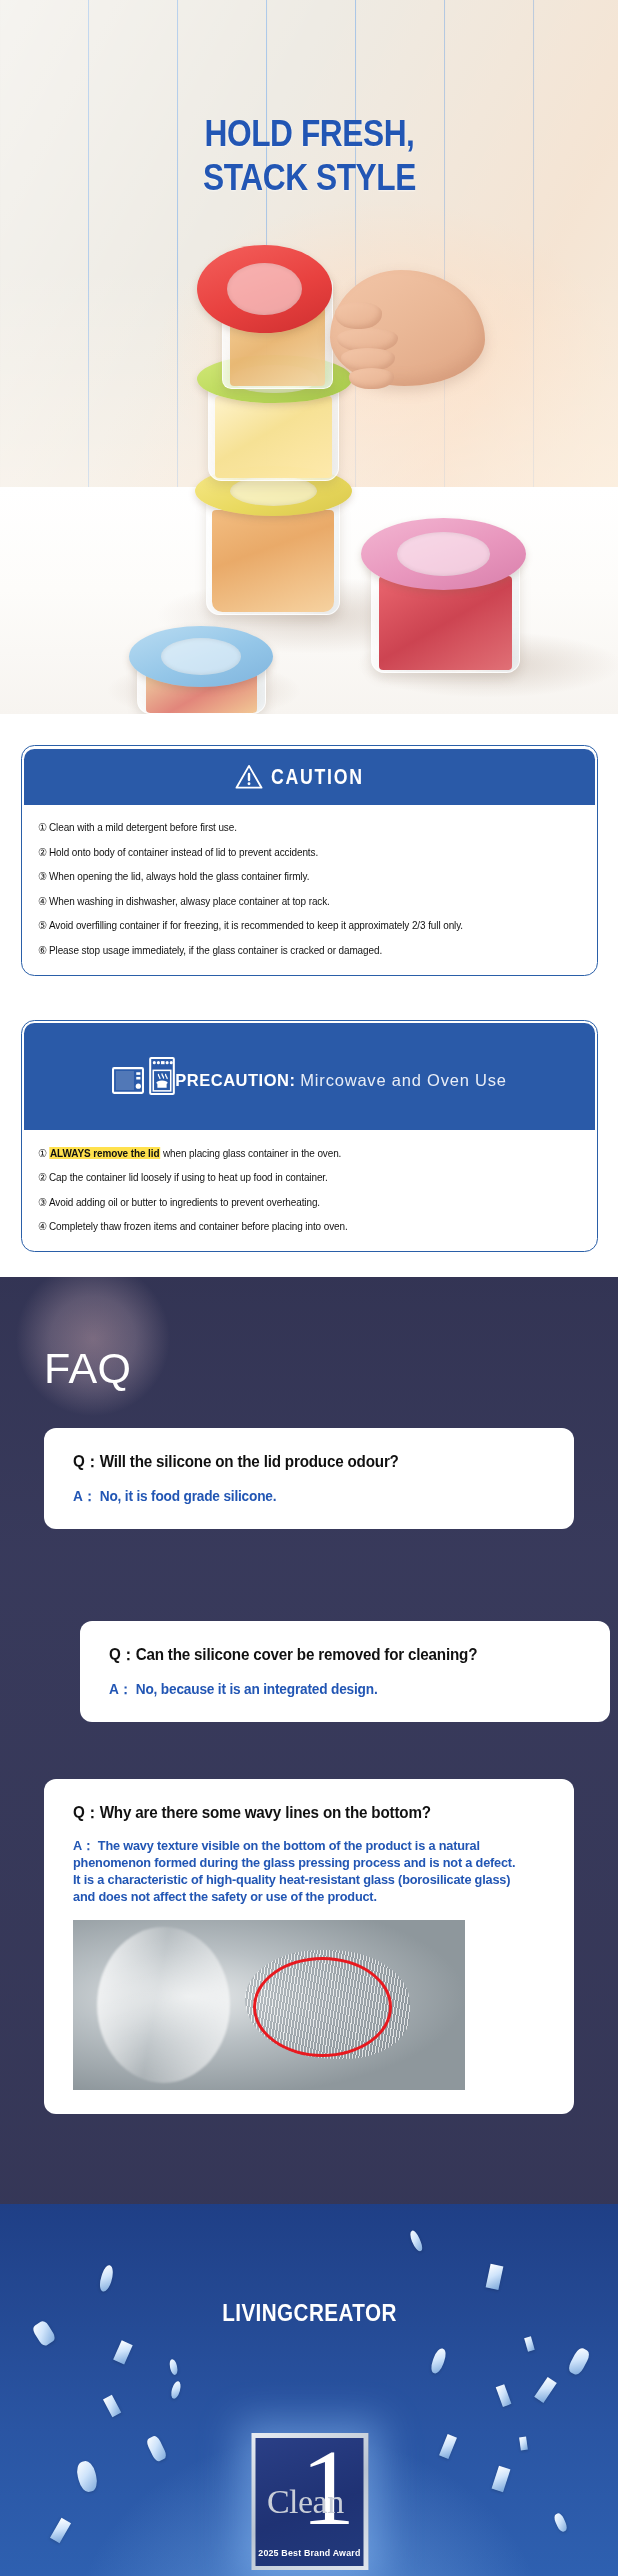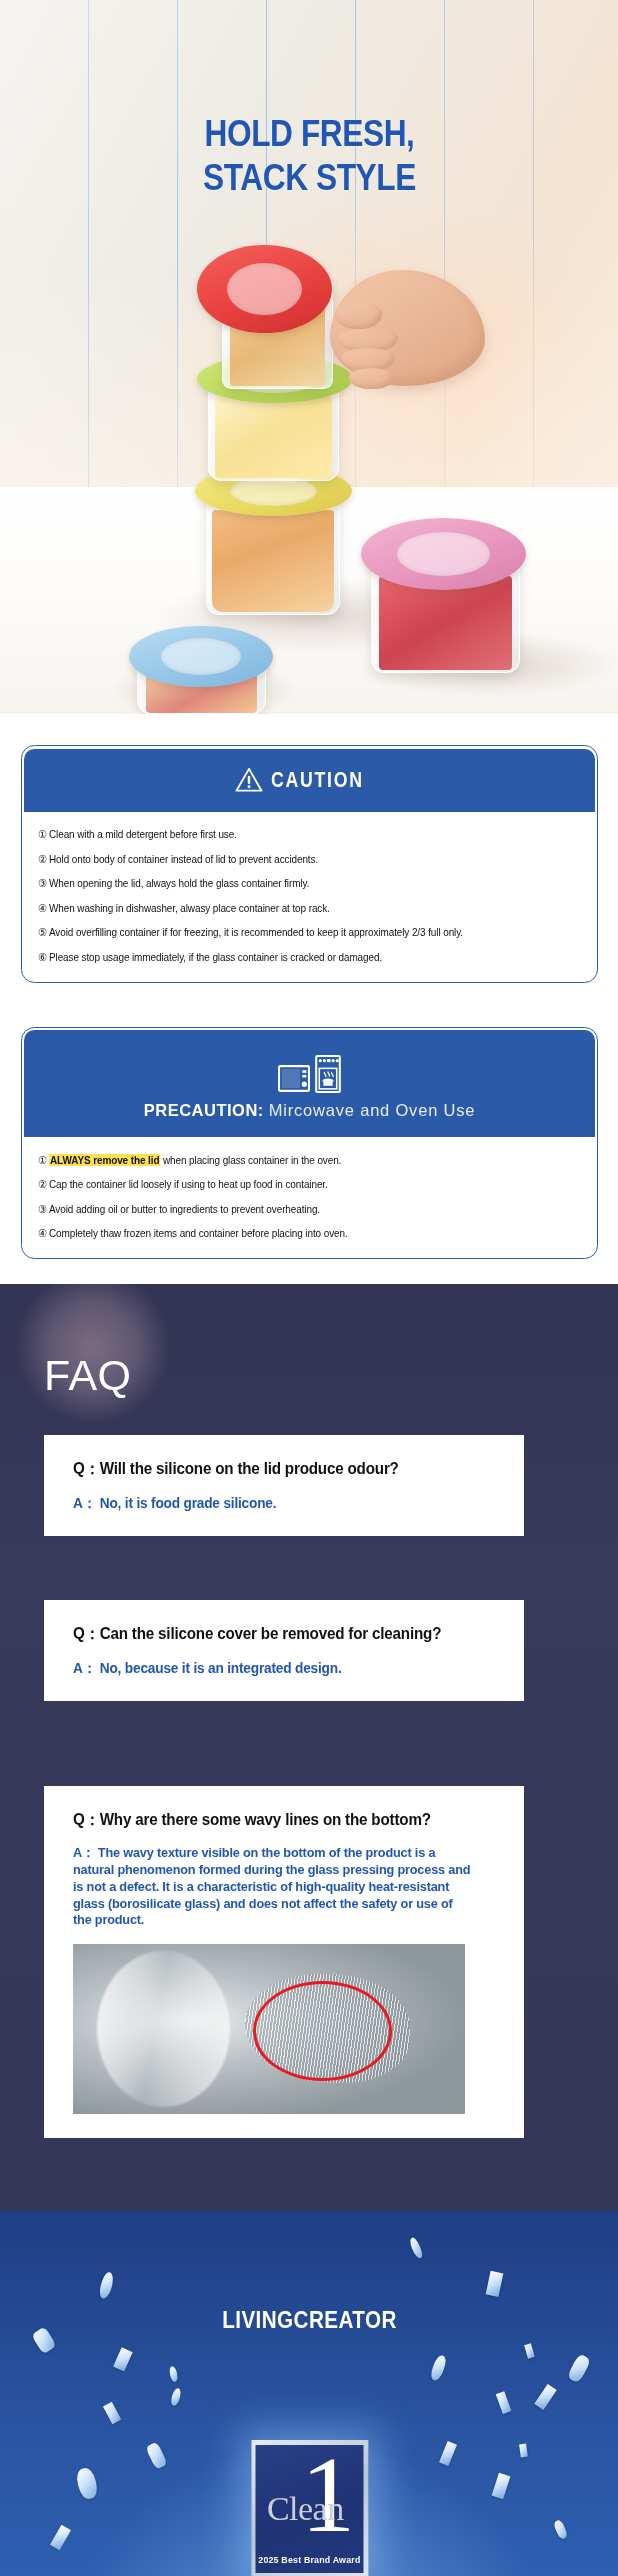--- a/index.html
+++ b/index.html
@@ -73,23 +73,23 @@
   }
 
   
   .notice-wrap { padding:0 20.6px; background:#fff; }
   .notice {
     border:1.5px solid #2a5fa8; border-radius:13.4px; background:#fff;
     padding:2.6px; overflow:hidden;
   }
   .notice-head {
     background:#2a5aa8; border-radius:10.3px 10.3px 0 0;
-    display:flex; flex-direction:column; align-items:center; justify-content:center;
-  }
-  .caution .notice-head { height:63px; flex-direction:row; gap:8.2px; }
+    display:flex; align-items:center; justify-content:center;
+  }
+  .caution .notice-head { height:56px; flex-direction:row; gap:8.2px; }
   .caution-title {
     color:#fff; font-weight:700; font-size:21.6px; letter-spacing:2.1px;
     transform:scaleX(.82); transform-origin:left center;
   }
   .warn-tri { width:28px; height:26px; display:block; }
 
   .precaution .notice-head { height:107px; padding-top:7.2px; }
   .appl-icons { display:flex; align-items:flex-end; gap:5.2px; margin-bottom:8.2px; }
   .precaution-title { color:#fff; font-size:16.5px; letter-spacing:0.3px; }
   .precaution-title b { font-weight:700; letter-spacing:0.5px; }
@@ -121,22 +121,22 @@
   }
   .faq::after{
     content:""; position:absolute; inset:0;
     background:linear-gradient(180deg, rgba(20,18,40,.18) 0%, rgba(20,18,40,.05) 30%, rgba(20,18,40,.12) 100%);
   }
   .faq-title {
     position:absolute; left:44px; top:46px; z-index:3;
     color:#fff; font-size:43px; font-weight:400; letter-spacing:0.5px; line-height:1;margin-top:24px;
   }
   .faq-card {
-    position:absolute; z-index:3; left:44px; width:480px;
-    background:#fff; padding:24px 29px 23px 29px;
+    position:absolute; z-index:3; left:44px; width:530px;
+    background:#fff; padding:24px 29px 23px 29px;border-radius:12px;
   }
   .faq-q {
     font-size:16px; font-weight:700; color:#111; letter-spacing:-0.2px;
     transform:scaleX(.95); transform-origin:left center; line-height:1.2;
   }
   .faq-a {
     margin-top:15.5px; font-size:14.4px; font-weight:700; color:#2256b4;
     letter-spacing:-0.2px; line-height:1.30;
     transform:scaleX(.95); transform-origin:left center;
   }
@@ -328,21 +328,21 @@
 <div style="height:25px;background:#fff;"></div>
 
 <section class="faq">
   <h2 class="faq-title">FAQ</h2>
 
   <div class="faq-card" style="top:151px;">
     <div class="faq-q">Q：Will the silicone on the lid produce odour?</div>
     <div class="faq-a">A： No, it is food grade silicone.</div>
   </div>
 
-  <div class="faq-card" style="top:316px;">
+  <div class="faq-card" style="top:344px;margin-left:36px;">
     <div class="faq-q">Q：Can the silicone cover be removed for cleaning?</div>
     <div class="faq-a">A： No, because it is an integrated design.</div>
   </div>
 
   <div class="faq-card" style="top:502px;padding-bottom:24px;">
     <div class="faq-q">Q：Why are there some wavy lines on the bottom?</div>
     <div class="faq-a multi">A： The wavy texture visible on the bottom of the product is a natural phenomenon formed during the glass pressing process and is not a defect. It is a characteristic of high-quality heat-resistant glass (borosilicate glass) and does not affect the safety or use of the product.</div>
     <div class="glass-photo">
       <span class="sheen"></span>
       <span class="ripple"></span>

